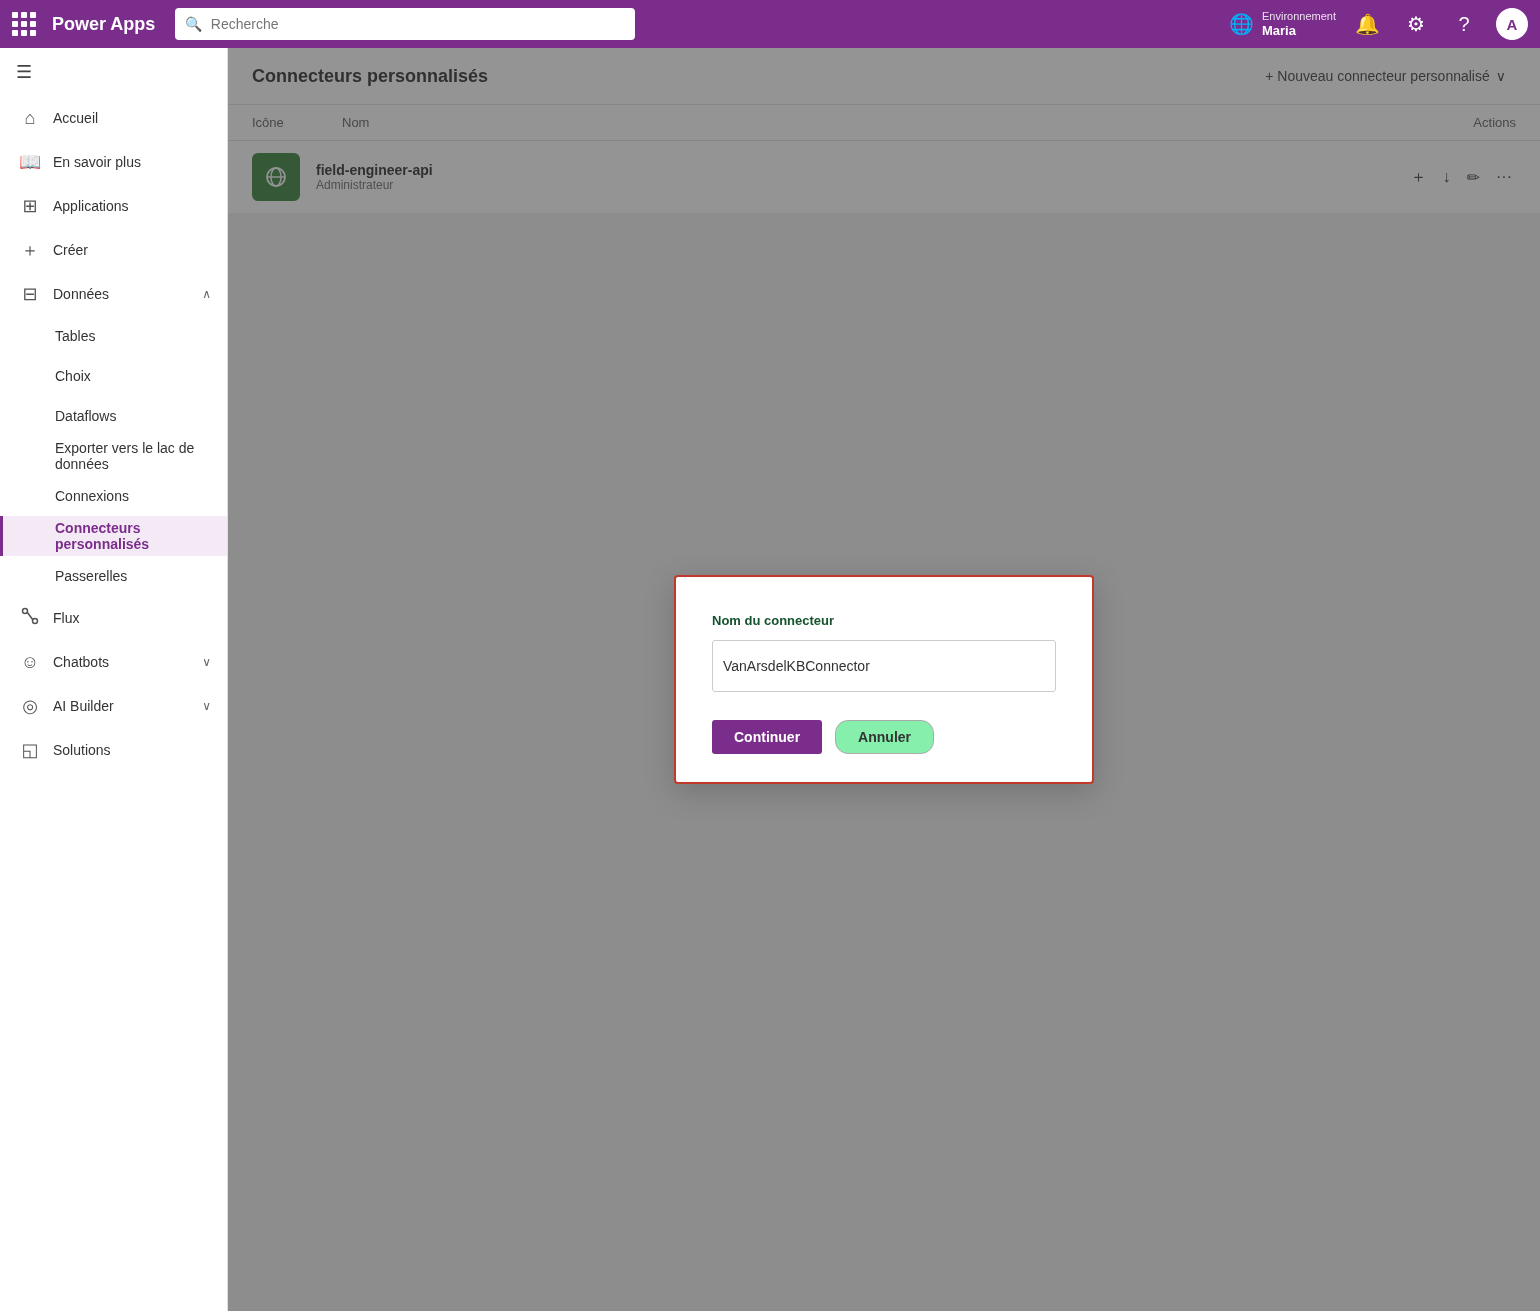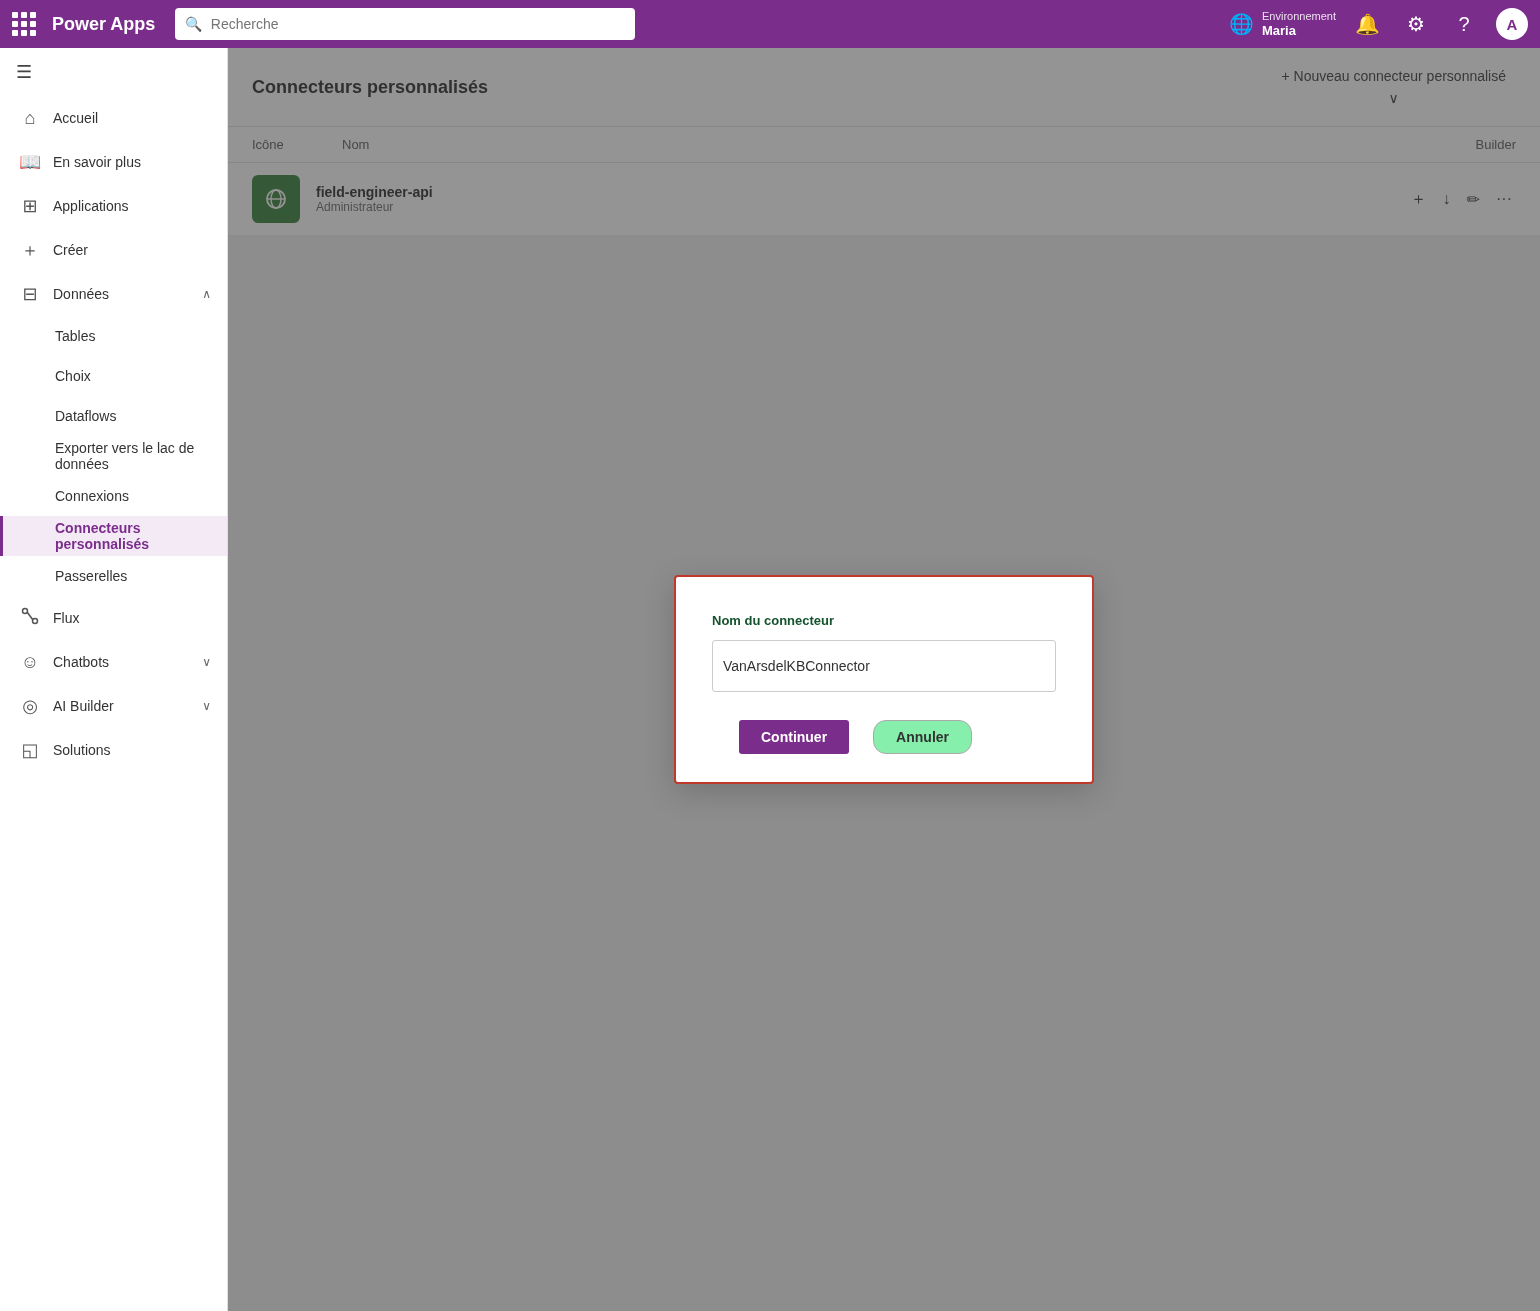--- a/index.html
+++ b/index.html
@@ -181,21 +181,20 @@
     .new-connector-btn {
       display: flex;
       align-items: center;
       gap: 6px;
       font-size: 14px;
       color: #333;
       cursor: pointer;
       background: none;
       border: none;
       padding: 6px 10px;
-      flex-direction: column;
     }
     .content-table {
       background: #fff;
       flex-shrink: 0;
     }
     .table-header {
       display: flex;
       align-items: center;
       padding: 10px 24px;
       border-bottom: 1px solid #e0e0e0;
@@ -288,23 +287,22 @@
       height: 52px;
       border: 1px solid #ccc;
       border-radius: 3px;
       padding: 0 10px;
       font-size: 14px;
       color: #333;
       outline: none;
     }
     .modal-buttons {
       display: flex;
-      gap: 24px;
+      gap: 13px;
       margin-top: 8px;
-      margin-left: 27px;
     }
     .btn-continuer {
       background: #7B2D8B;
       color: #fff;
       border: none;
       border-radius: 3px;
       padding: 8px 22px;
       font-size: 14px;
       font-weight: 600;
       cursor: pointer;
@@ -437,21 +435,21 @@
       <button class="new-connector-btn">
         <span>+ Nouveau connecteur personnalisé</span>
         <span>∨</span>
       </button>
     </div>
 
     <div class="content-table">
       <div class="table-header">
         <div class="table-header-col icone">Icône</div>
         <div class="table-header-col nom">Nom</div>
-        <div class="table-header-col actions">Builder</div>
+        <div class="table-header-col actions">Actions</div>
       </div>
       <div class="table-row">
         <div class="connector-icon">
           <svg width="26" height="26" viewBox="0 0 26 26" fill="none">
             <circle cx="13" cy="13" r="9" stroke="white" stroke-width="1.8" fill="none"></circle>
             <ellipse cx="13" cy="13" rx="5" ry="9" stroke="white" stroke-width="1.4" fill="none"></ellipse>
             <line x1="4" y1="13" x2="22" y2="13" stroke="white" stroke-width="1.4"></line>
           </svg>
         </div>
         <div class="connector-info">

